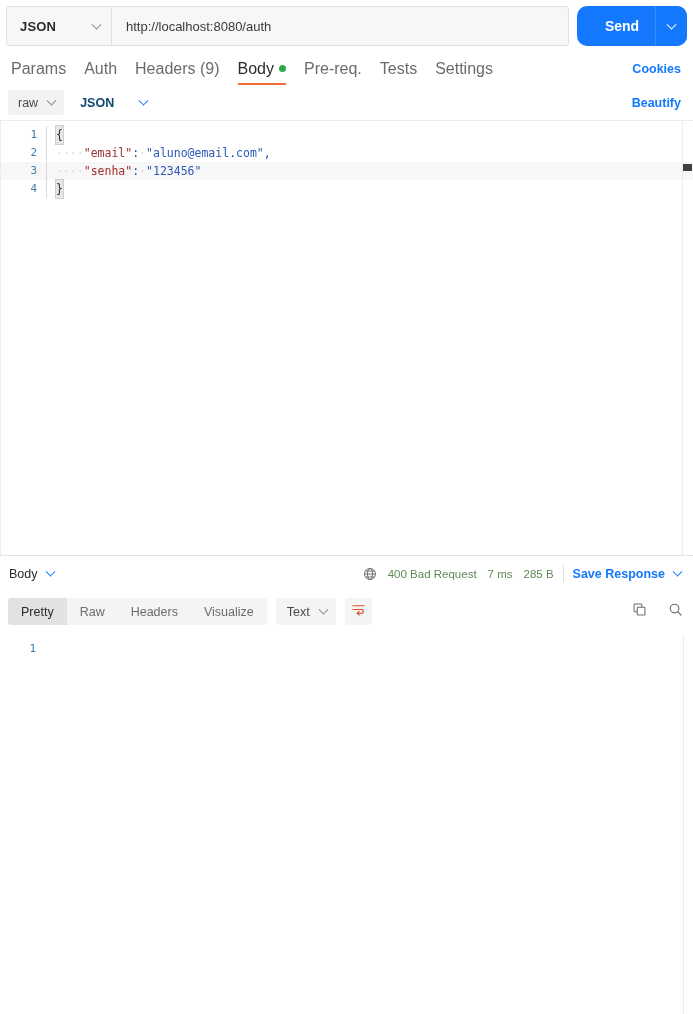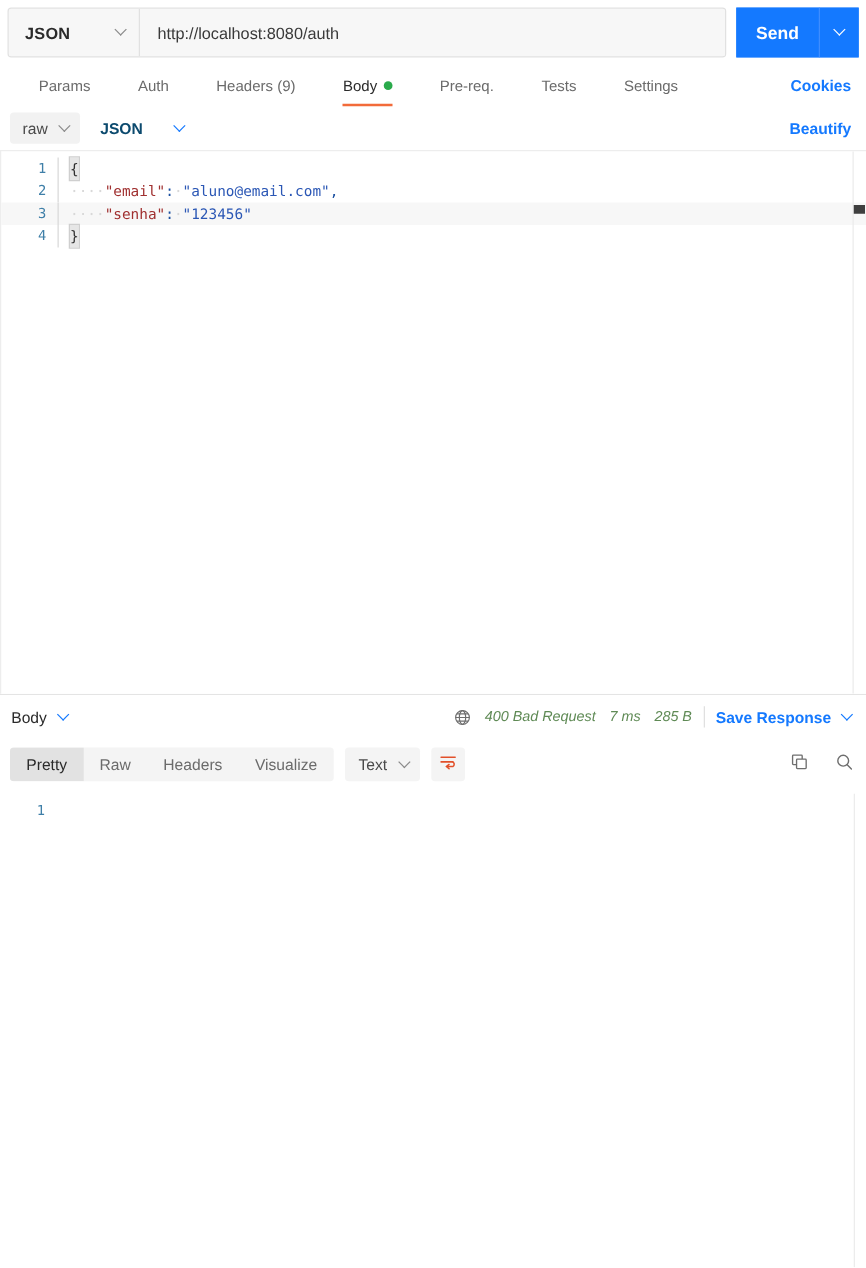--- a/index.html
+++ b/index.html
@@ -66,23 +66,24 @@
     font-size: 13px;
     color: #3a3a3a;
     cursor: text;
     white-space: nowrap;
     overflow: hidden;
   }
 
   .send-group {
     display: flex;
     margin-left: 8px;
-    border-radius: 0;
+    border-radius: 10px;
     overflow: hidden;
     background: #1479ff;
+    padding-left: 12px;
   }
   .send-btn {
     display: flex;
     align-items: center;
     justify-content: center;
     width: 66px;
     color: #ffffff;
     font-size: 14px;
     font-weight: bold;
     background: #1479ff;
@@ -121,25 +122,24 @@
     flex: 0 0 auto;
     position: relative;
   }
   .req-tab {
     position: relative;
     display: flex;
     align-items: center;
     gap: 5px;
     height: 33px;
     padding: 0 9px;
-    font-size: 12px;
+    font-size: 16px;
     color: #6b6b6b;
     cursor: pointer;
     white-space: nowrap;
-    margin-left: 20px;
   }
   .req-tab:first-child { padding-left: 0; }
   .req-tab.active { color: #2b2b2b; }
   .req-tab.active::after {
     content: "";
     position: absolute;
     left: 9px; right: 9px; bottom: 0;
     height: 2.5px;
     background: #f26b3a;
   }
@@ -275,21 +275,20 @@
     font-size: 12.5px;
     color: #2b2b2b;
     cursor: pointer;
   }
   .resp-spacer { flex: 1 1 auto; }
   .resp-meta {
     display: flex;
     align-items: center;
     gap: 11px;
     font-size: 11.5px;
-    font-style: italic;
   }
   .meta-status { color: #5f8a55; font-weight: normal; }
   .meta-val { color: #5f8a55; }
   .meta-divider {
     width: 1px;
     height: 17px;
     background: #e0e0e0;
     margin: 0 9px;
   }
 

